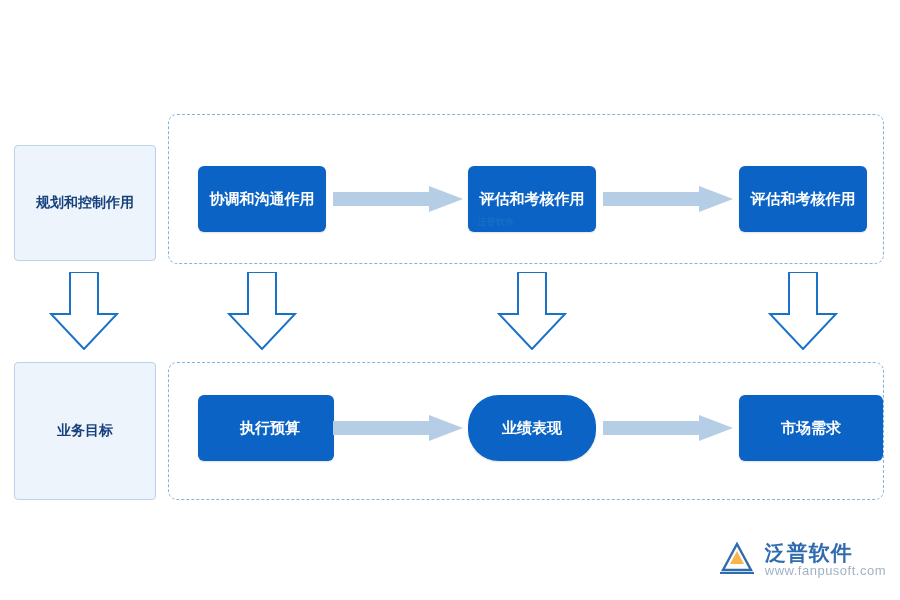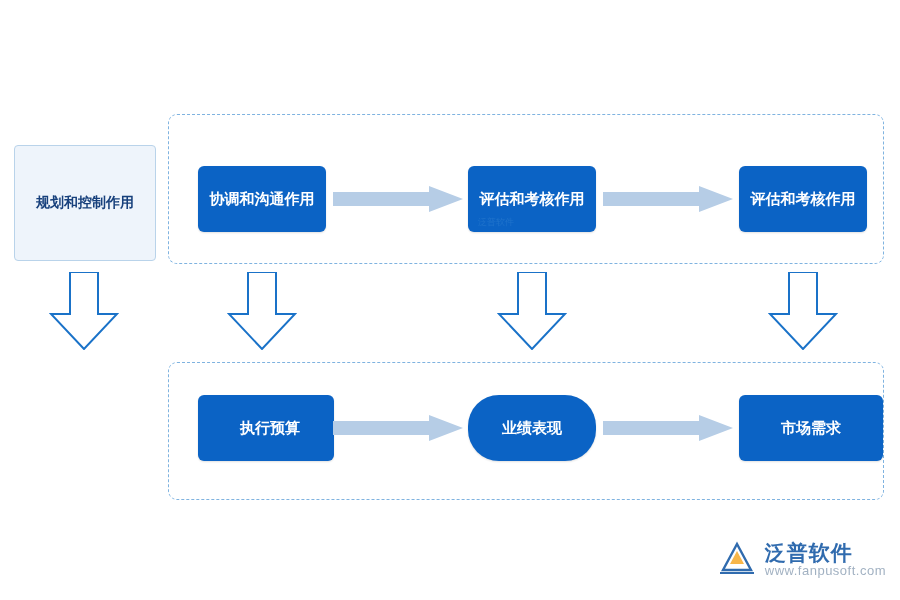--- a/index.html
+++ b/index.html
@@ -164,20 +164,23 @@
 
 <div class="canvas">
 
 
   <div class="group-box" id="group-top"></div>
   <div class="group-box" id="group-bottom"></div>
 
   <div class="side-panel" id="panel-plan">
     <span>规划和控制作用</span>
   </div>
+  <div class="side-panel" id="panel-goal">
+    <span>业务目标</span>
+  </div>
 
   <div class="blue-box row-top" id="box-r1c1">
     <span>协调和沟通作用</span>
   </div>
   <div class="blue-box row-top" id="box-r1c2">
     <span>评估和考核作用</span>
   </div>
   <div class="blue-box row-top" id="box-r1c3">
     <span>评估和考核作用</span>
   </div>

